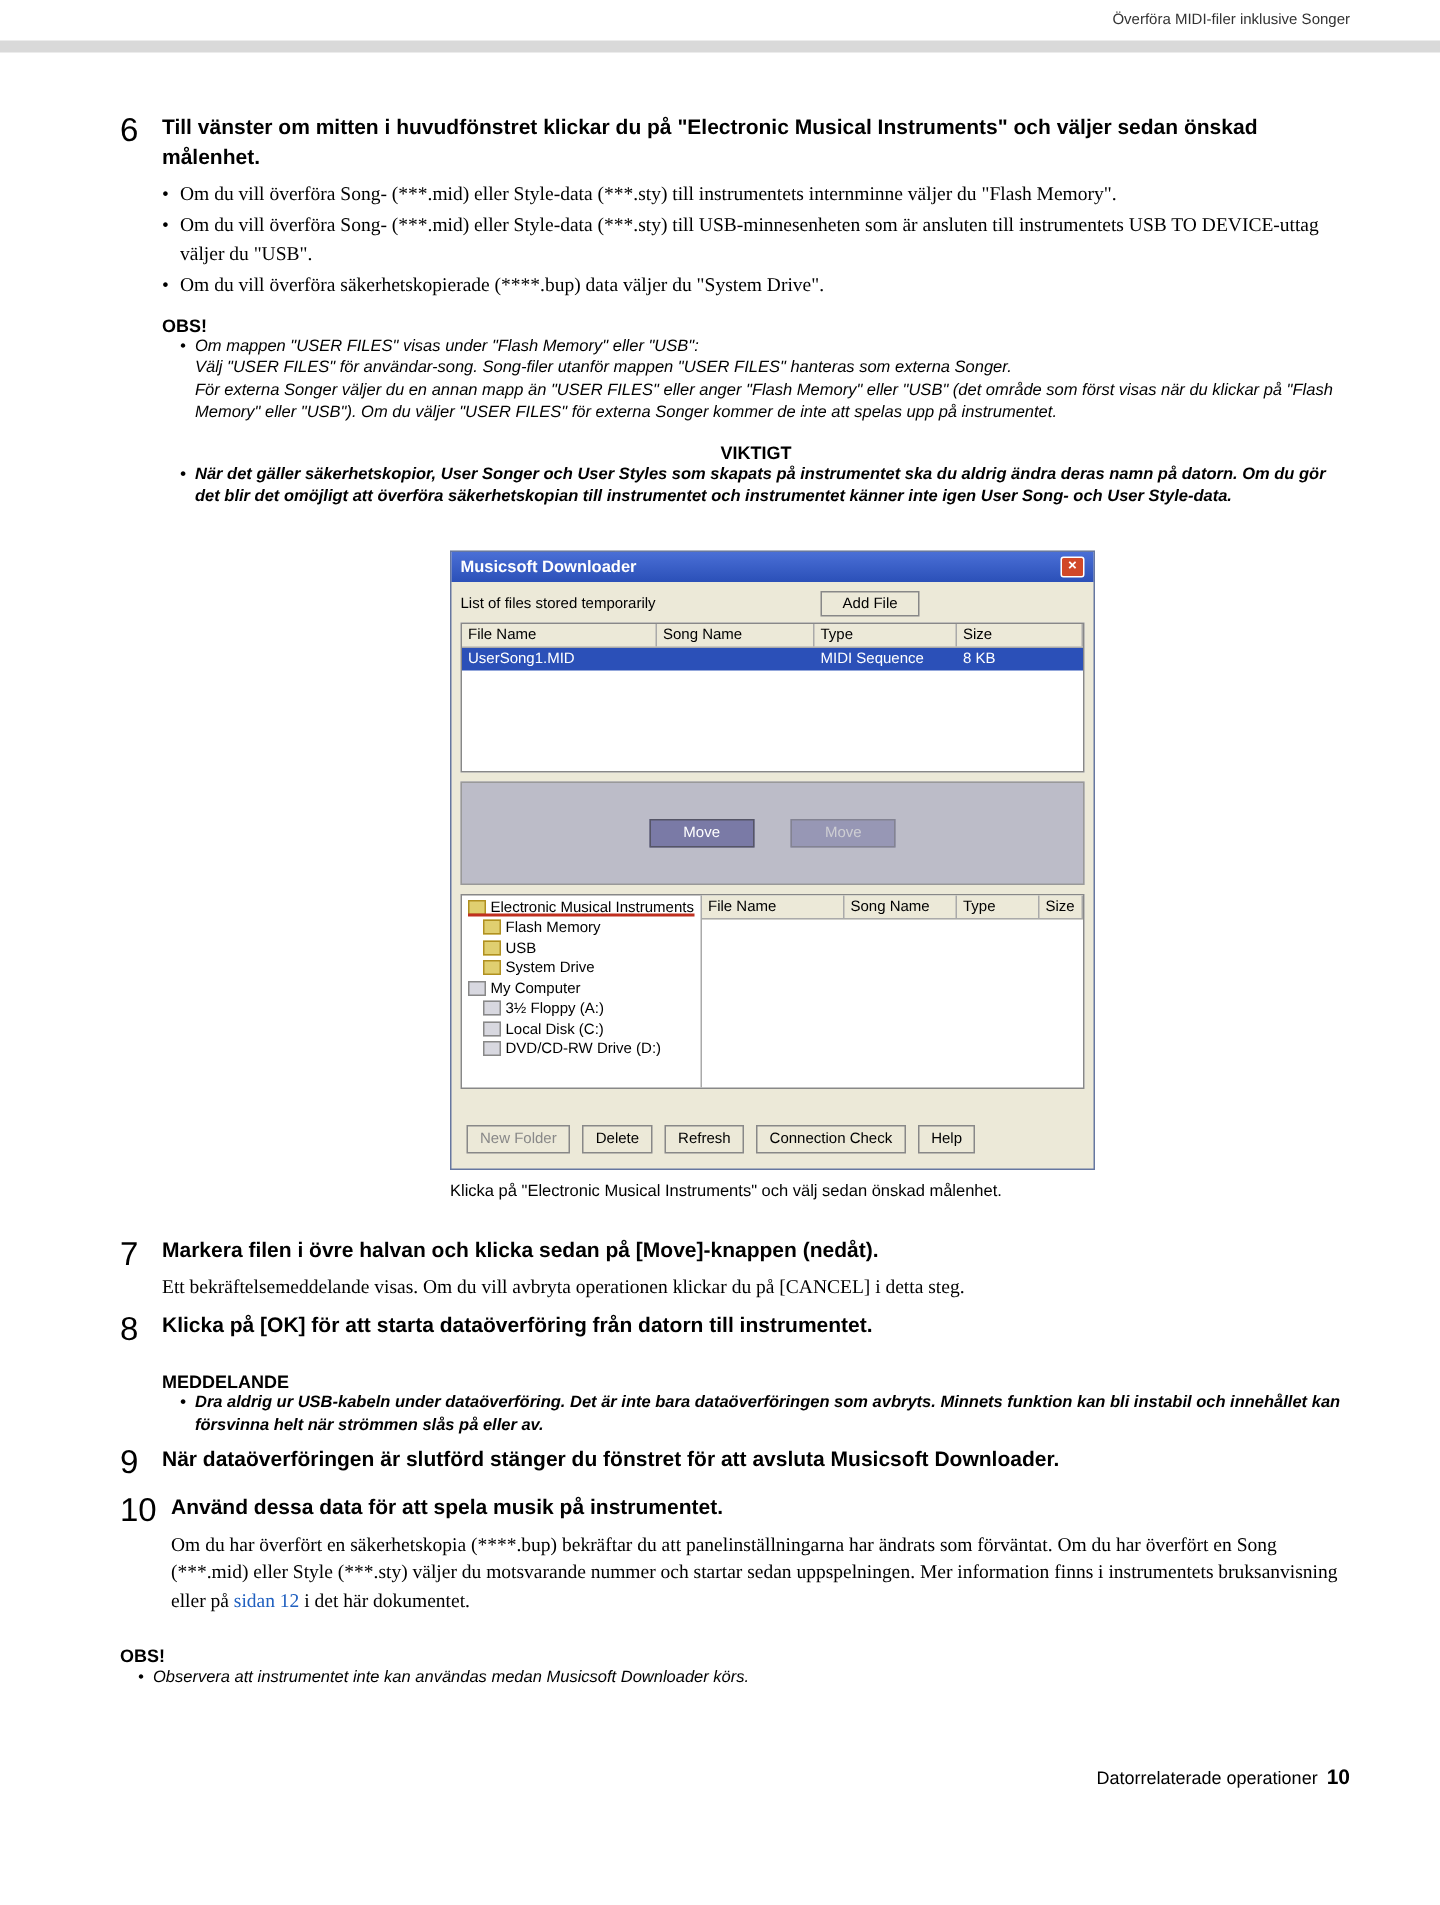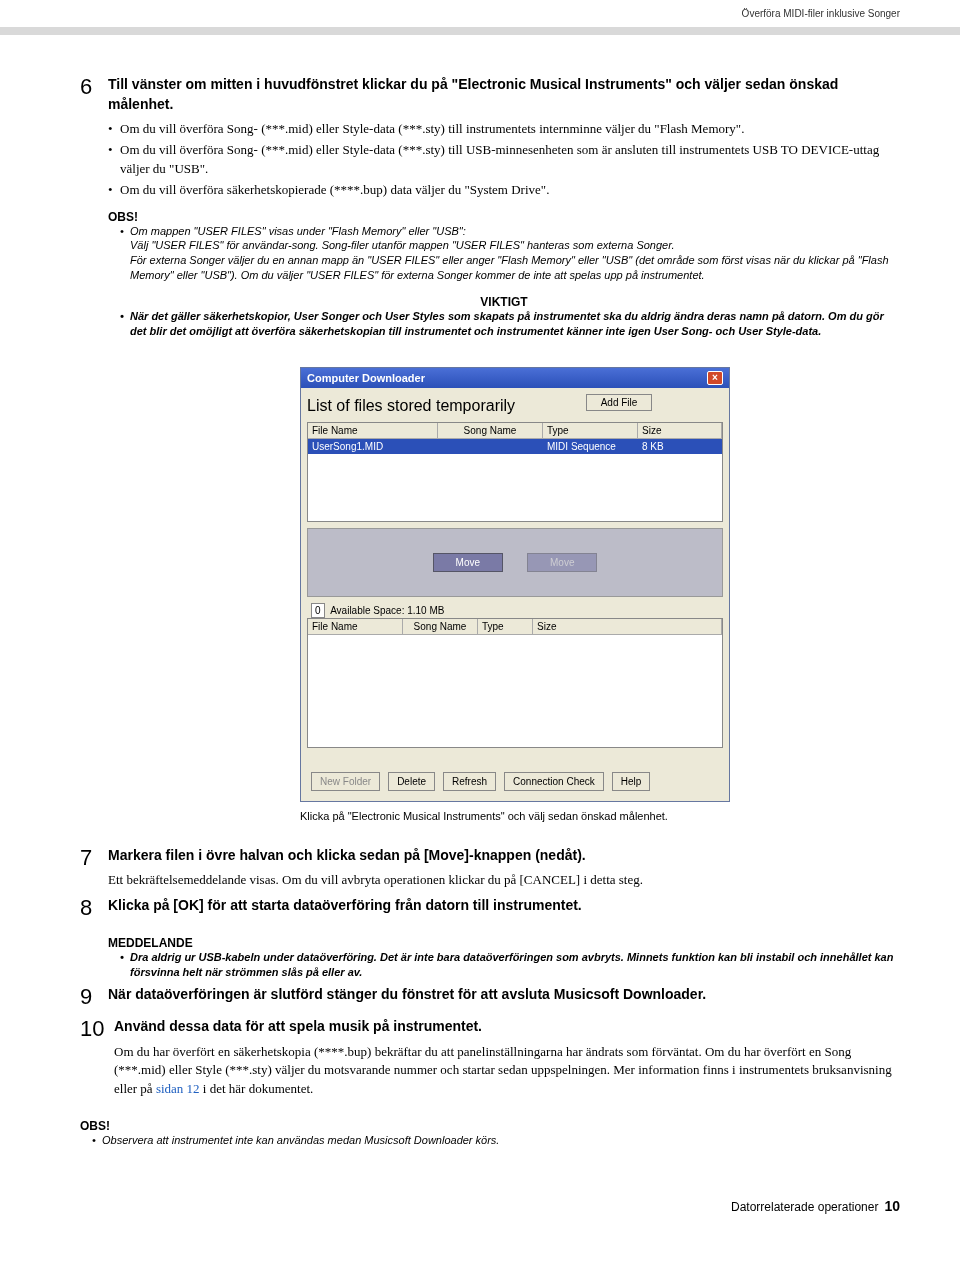--- a/index.html
+++ b/index.html
@@ -64,28 +64,28 @@
     color:#fff; padding:3px 6px;
     display:flex; align-items:center; justify-content:space-between;
     font-weight:bold; font-size:11px;
   }
   .titlebar .close {
     background:#d14828; color:#fff; width:16px; height:14px;
     display:flex; align-items:center; justify-content:center;
     border:1px solid #fff; font-size:10px; border-radius:2px;
   }
   .win-body { padding:6px; }
-  .lbl { font-size:16px; color:#000; margin:3px 0; }
+  .lbl { font-size:10px; color:#000; margin:3px 0; }
   .pane-top {
     border:1px solid #888; background:#fff; height:100px;
     display:flex; flex-direction:column;
   }
   .cols { display:flex; background:#ece9d8; border-bottom:1px solid #aaa; font-size:10px; }
   .cols > div { padding:2px 4px; border-right:1px solid #aaa; }
-  .c1{width:130px;} .c2{width:105px;text-align:center;} .c3{width:95px;} .c4{flex:1;}
+  .c1{width:130px;} .c2{width:105px;} .c3{width:95px;} .c4{flex:1;}
   .filerow { display:flex; font-size:10px; }
   .filerow.sel { background:#2b50b8; color:#fff; }
   .filerow > div { padding:2px 4px; }
   .addfile-row{ text-align:center; margin-bottom:4px; }
   .btn { background:#ece9d8; border:1px solid #888; padding:2px 14px; font-size:10px; display:inline-block;text-align:right; }
   .btn.dis { color:#888; }
   .midrow { display:flex; justify-content:center; gap:24px; padding:24px 0; background:#bcbcc8; margin:6px 0; border:1px solid #999; }
   .movebtn { background:#7a7aa6; color:#fff; border:1px solid #556; padding:3px 22px; font-size:10px; }
   .movebtn.dis { opacity:.55; color:#ddd; }
   .bottom-split { display:flex; border:1px solid #888; background:#fff; height:130px; }
@@ -141,21 +141,21 @@
       <div class="viktigt-label">VIKTIGT</div>
       <div class="viktigt-text obs-bullet">
           <span>När det gäller säkerhetskopior, User Songer och User Styles som skapats på instrumentet ska du aldrig ändra deras namn på datorn. Om du gör det blir det omöjligt att överföra säkerhetskopian till instrumentet och instrumentet känner inte igen User Song- och User Style-data.</span>
         </div>
     </div>
   </div>
 
   <div class="screenshot-wrap">
     <div class="win">
       <div class="titlebar">
-        <span>Computer Downloader</span>
+        <span>Musicsoft Downloader</span>
         <span class="close">×</span>
       </div>
       <div class="win-body">
         <div class="addfile-row">
           <span class="lbl" style="float:left">List of files stored temporarily</span>
           <span class="btn">Add File</span>
           <div style="clear:both"></div>
         </div>
         <div class="pane-top">
           <div class="cols">
@@ -168,22 +168,33 @@
             <div class="c1">UserSong1.MID</div>
             <div class="c2"></div>
             <div class="c3">MIDI Sequence</div>
             <div class="c4">8 KB</div>
           </div>
         </div>
         <div class="midrow">
           <span class="movebtn">Move</span>
           <span class="movebtn dis">Move</span>
         </div>
-        <div class="space-lbl"><span style="border:1px solid #888;background:#fff;padding:1px 3px;">0</span>&nbsp;&nbsp;<span>Available Space: 1.10 MB</span></div>
         <div class="bottom-split">
+          <div class="tree">
+            <div class="tree-red">
+              <div class="t0 tree-item">Electronic Musical Instruments</div>
+            </div>
+            <div class="t1 tree-item">Flash Memory</div>
+            <div class="t1 tree-item">USB</div>
+            <div class="t1 tree-item">System Drive</div>
+            <div class="t0 tree-item drive">My Computer</div>
+            <div class="t1 tree-item drive">3½ Floppy (A:)</div>
+            <div class="t1 tree-item drive">Local Disk (C:)</div>
+            <div class="t1 tree-item drive">DVD/CD-RW Drive (D:)</div>
+          </div>
           <div class="table-side">
             <div class="cols">
               <div class="c1" style="width:95px">File Name</div>
               <div class="c2" style="width:75px">Song Name</div>
               <div class="c3" style="width:55px">Type</div>
               <div class="c4">Size</div>
             </div>
           </div>
         </div>
         <div class="btnrow">

